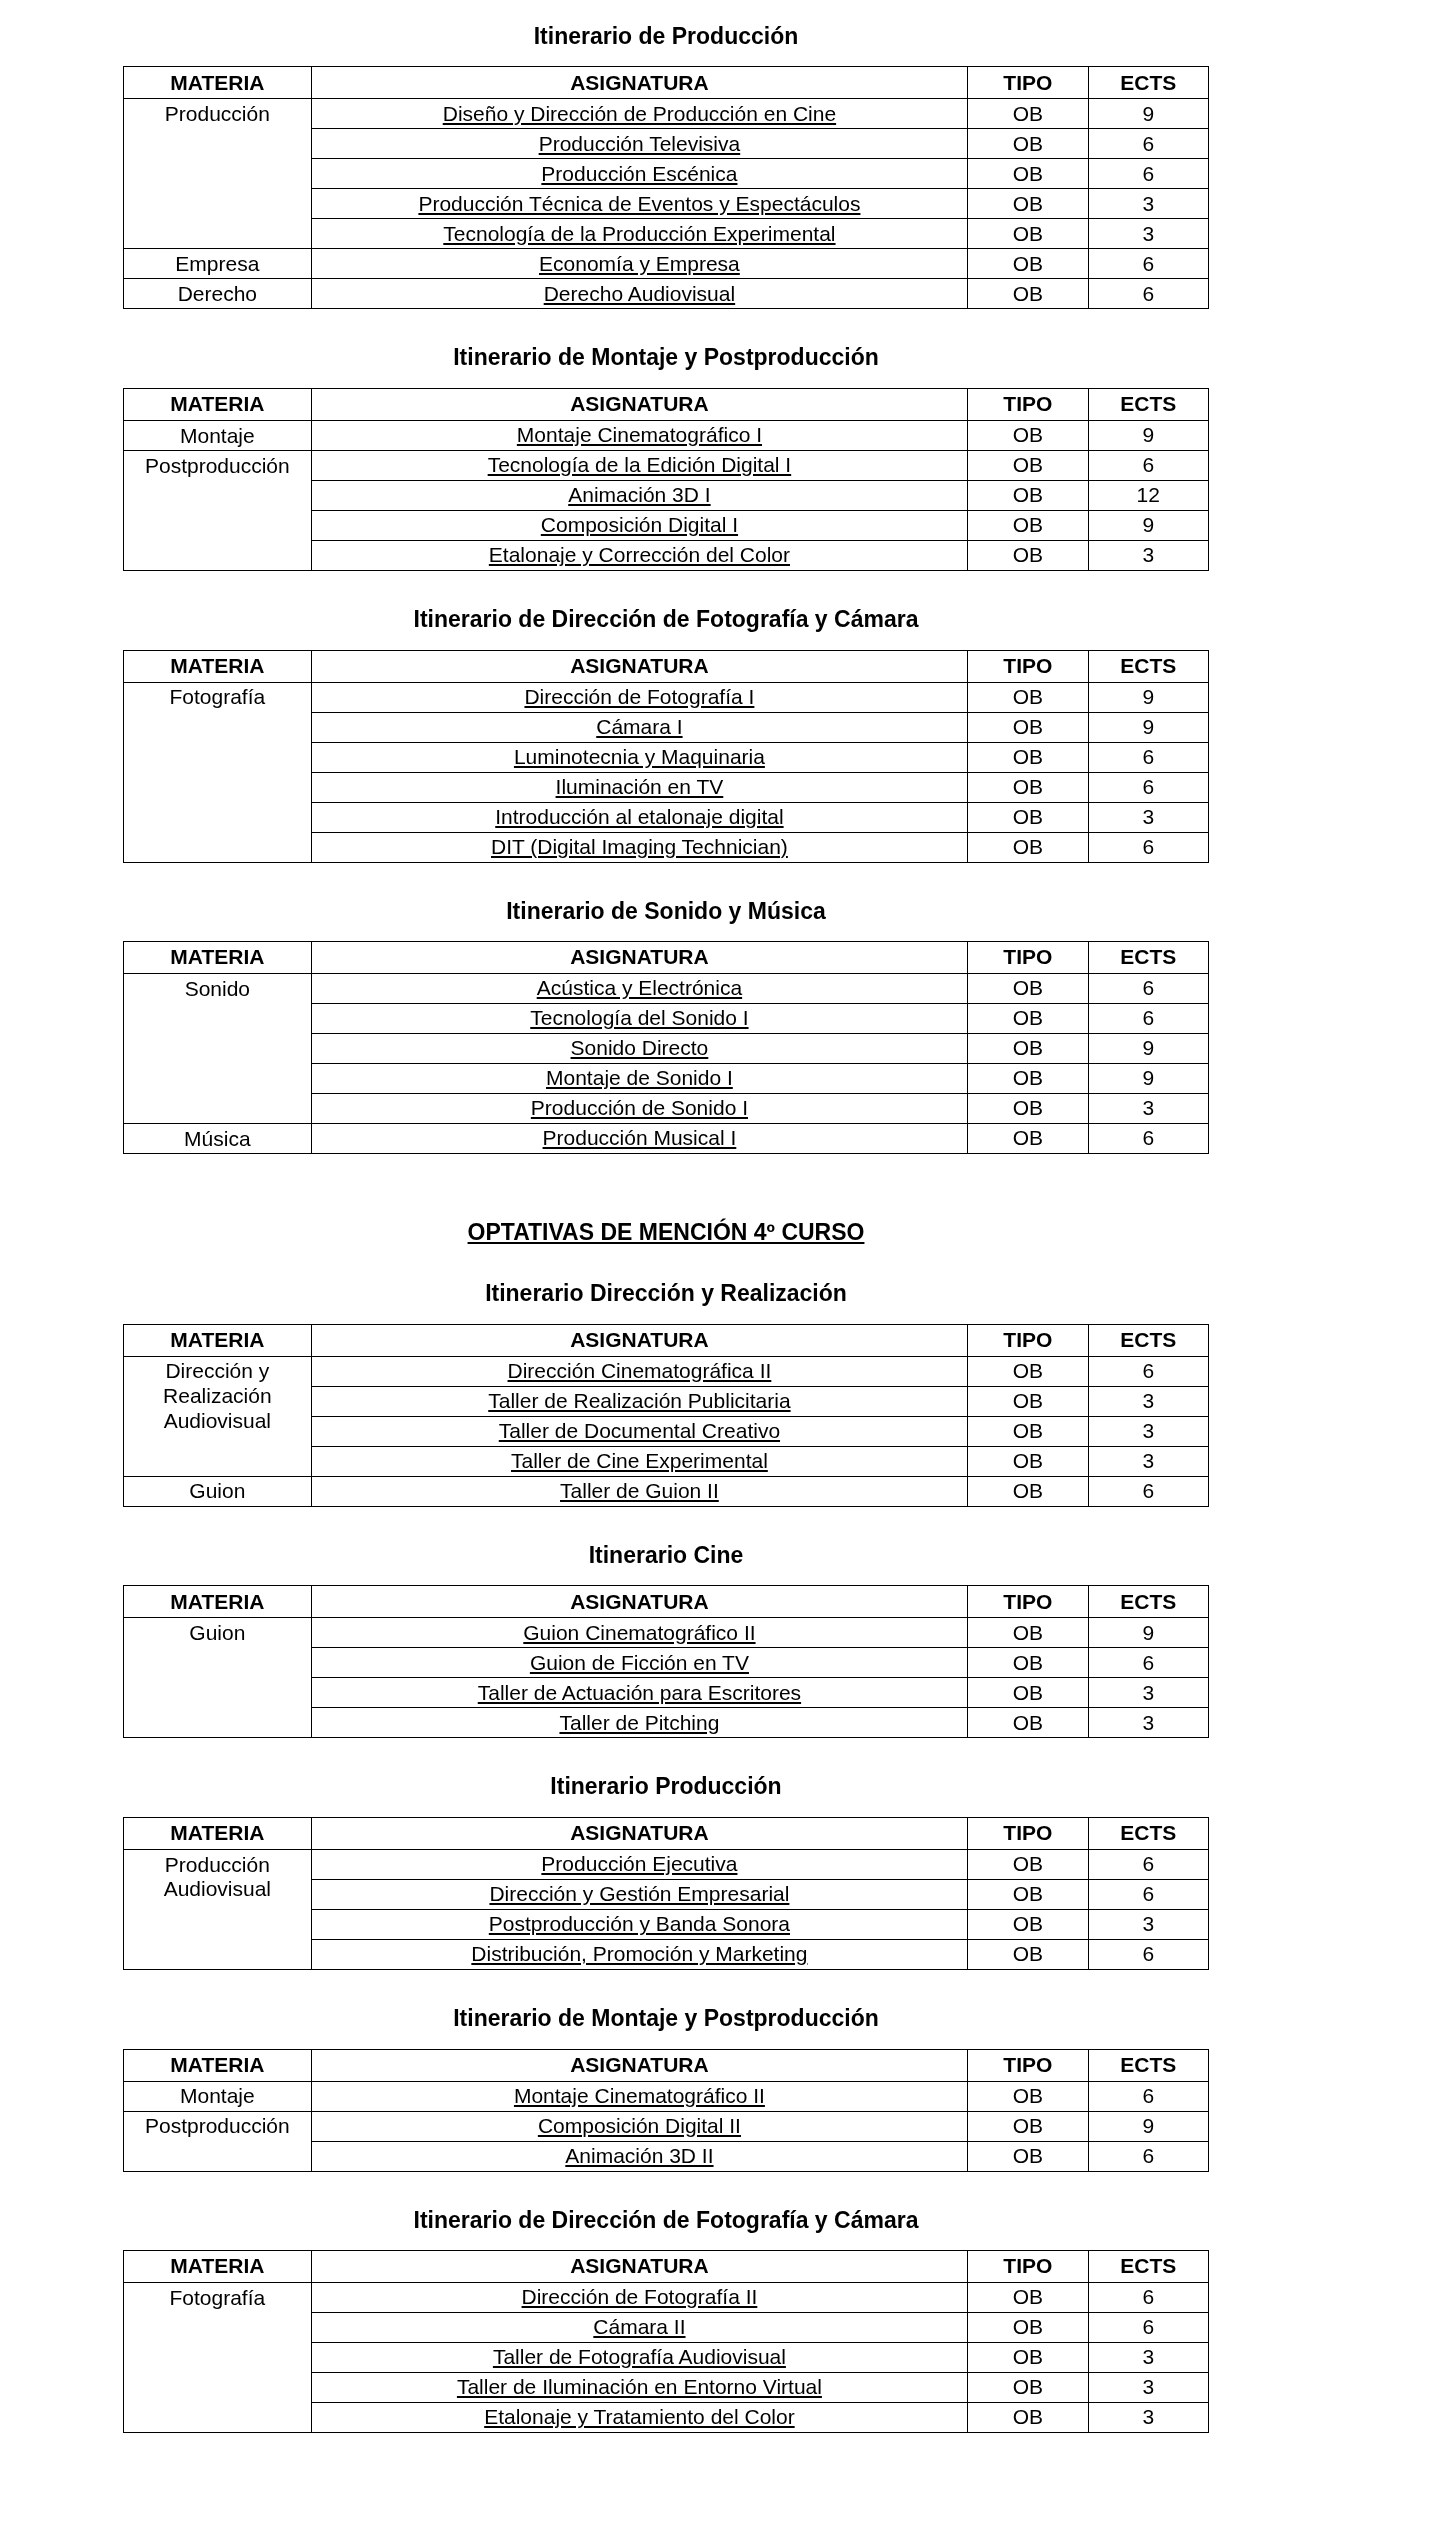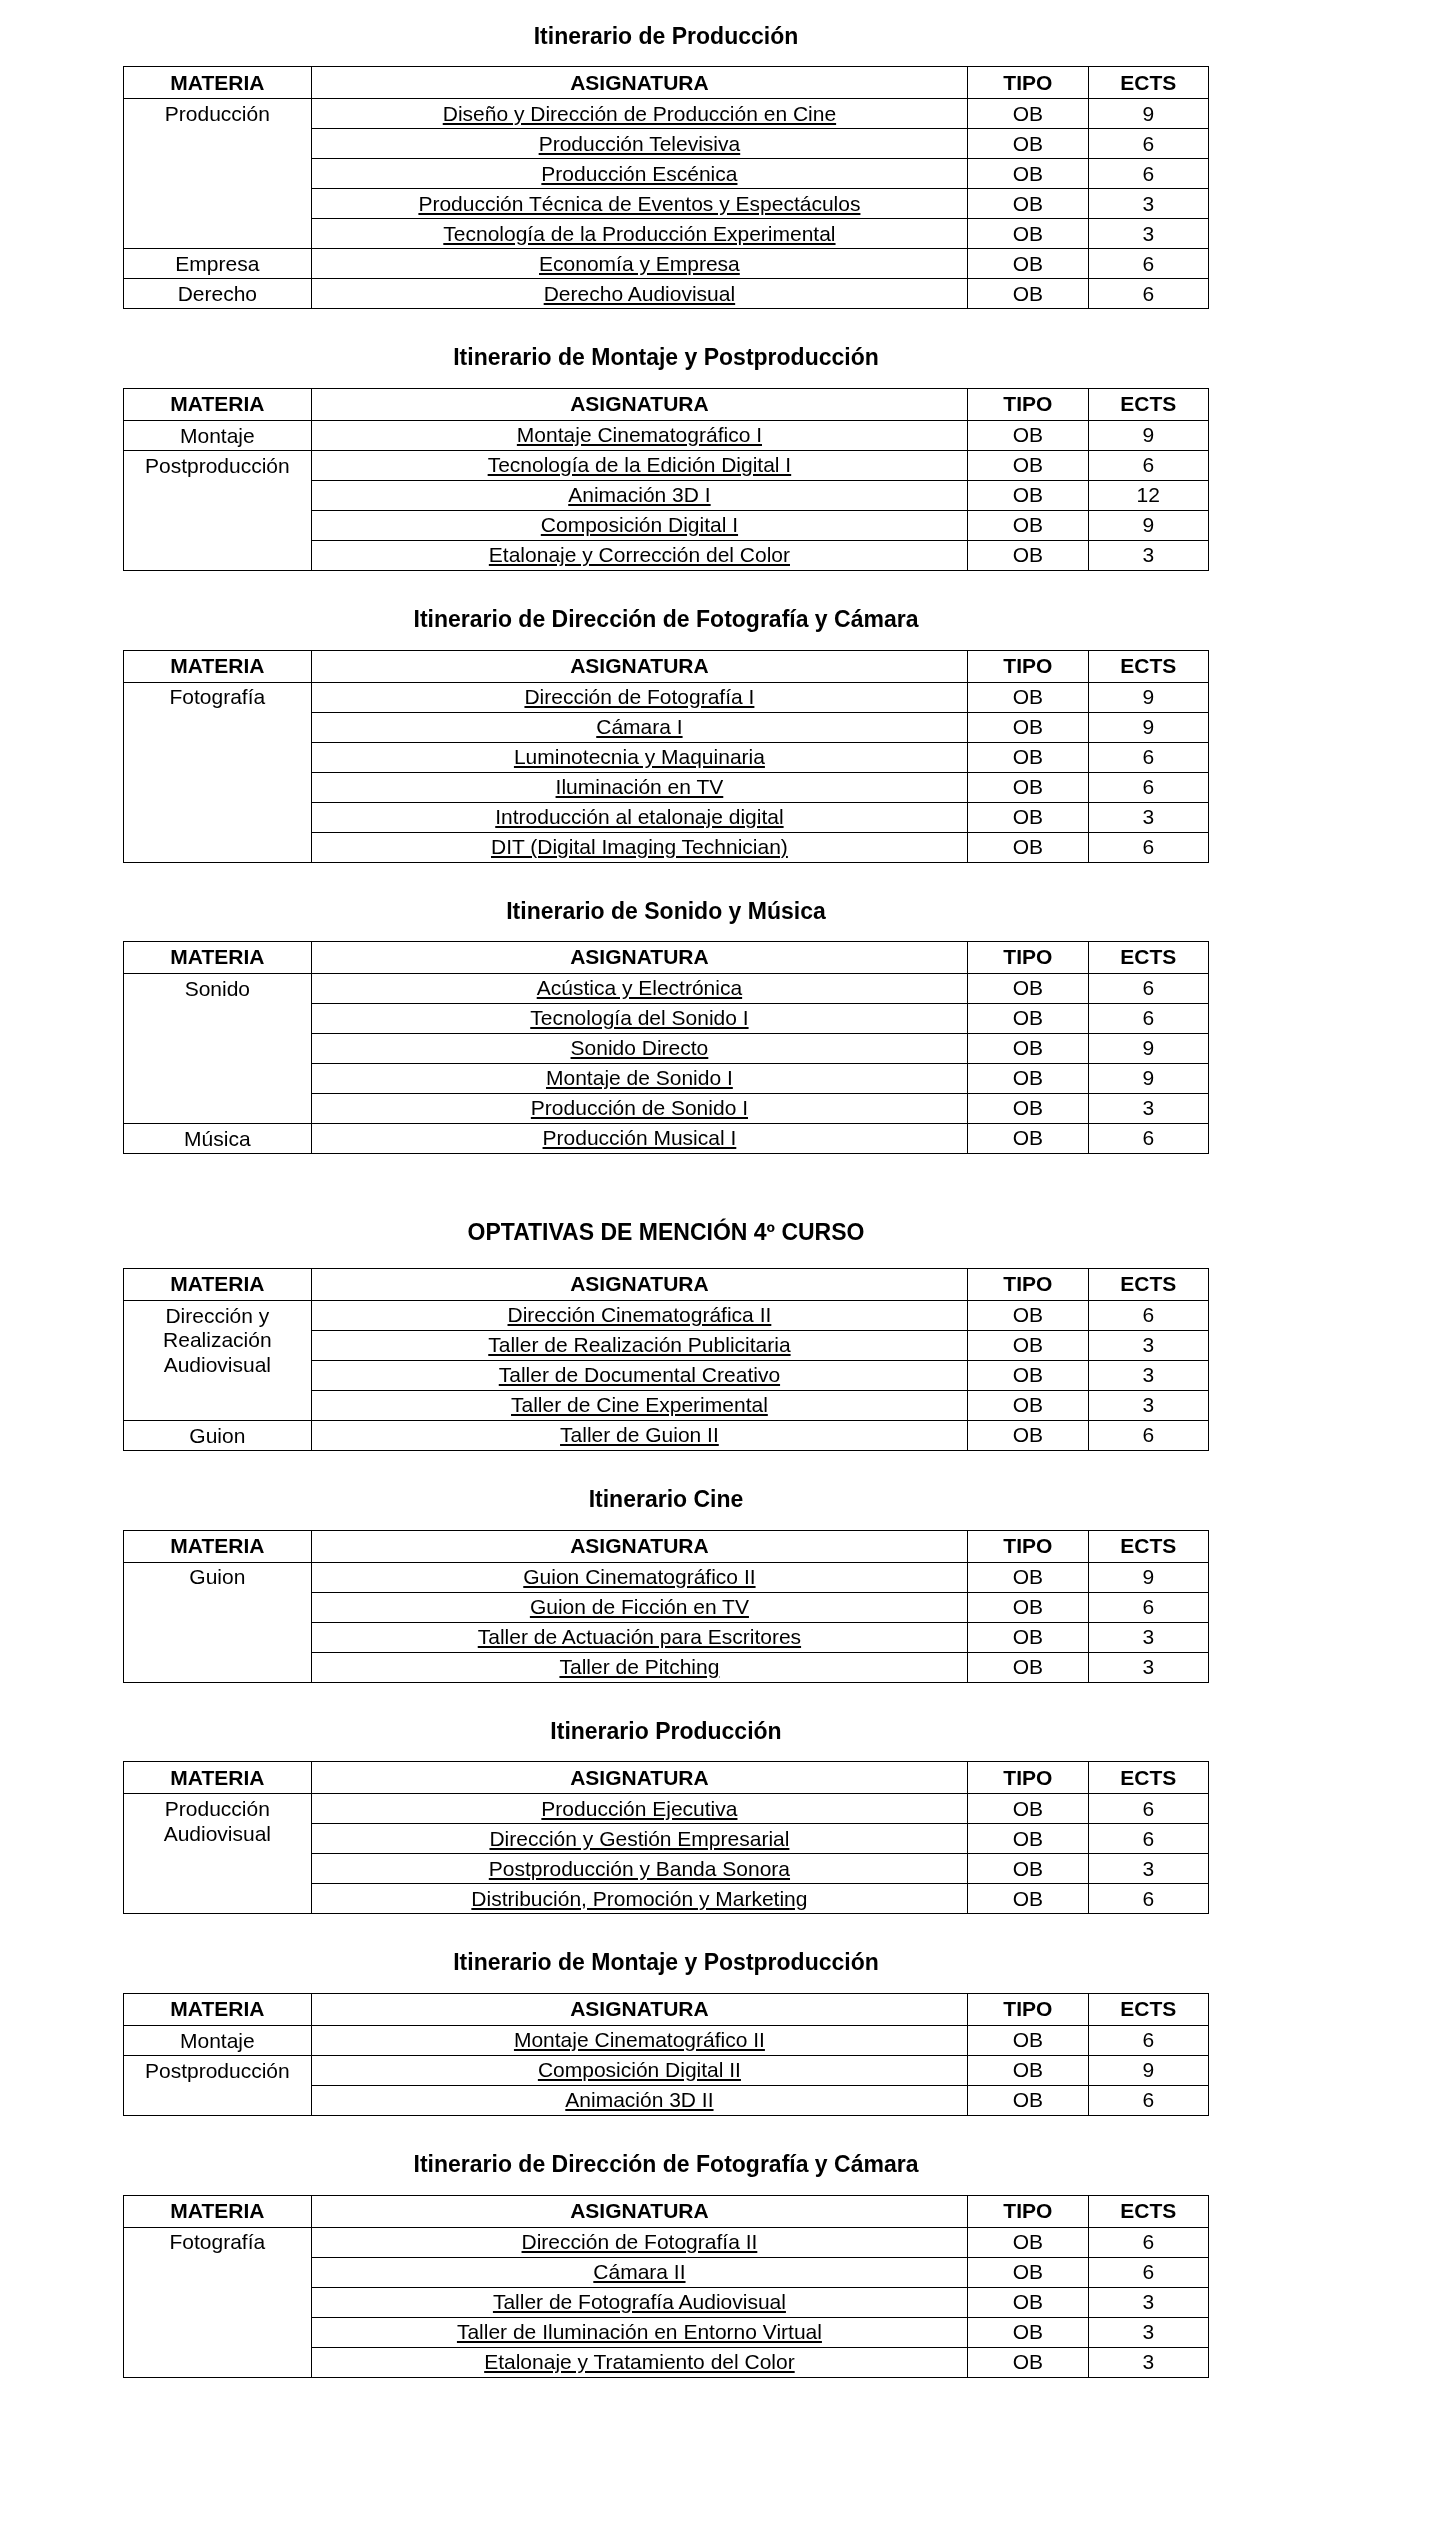--- a/index.html
+++ b/index.html
@@ -24,20 +24,21 @@
     font-weight: bold;
     text-align: center;
     margin: 35px 0 17.6px 0;
     line-height: 26px;
   }
   .section-title.first {
     margin-top: 1.8px;
   }
   .main-heading {
     margin: 65px 0 23px 0;
+    text-decoration: underline;
   }
   table.curriculum-table {
     border-collapse: collapse;
     width: 100%;
     table-layout: fixed;
     padding-left: 36px;
   }
   .curriculum-table th,
   .curriculum-table td {
     border: 1.8px solid #000000;
@@ -273,20 +274,21 @@
         </tr>
         <tr>
           <td rowspan="1" class="materia">Música</td>
           <td class="asignatura">Producción Musical I</td>
           <td class="tipo">OB</td>
           <td class="ects">6</td>
         </tr>
       </tbody>
   </table>
     <h2 class="section-title main-heading">OPTATIVAS DE MENCIÓN 4º CURSO</h2>
+    <h2 class="section-title">Itinerario Dirección y Realización</h2>
     <table class="curriculum-table">
     <colgroup>
         <col class="col-materia">
         <col class="col-asignatura">
         <col class="col-tipo">
         <col class="col-ects">
       </colgroup>
     <thead>
       <tr>
           <th>MATERIA</th>

